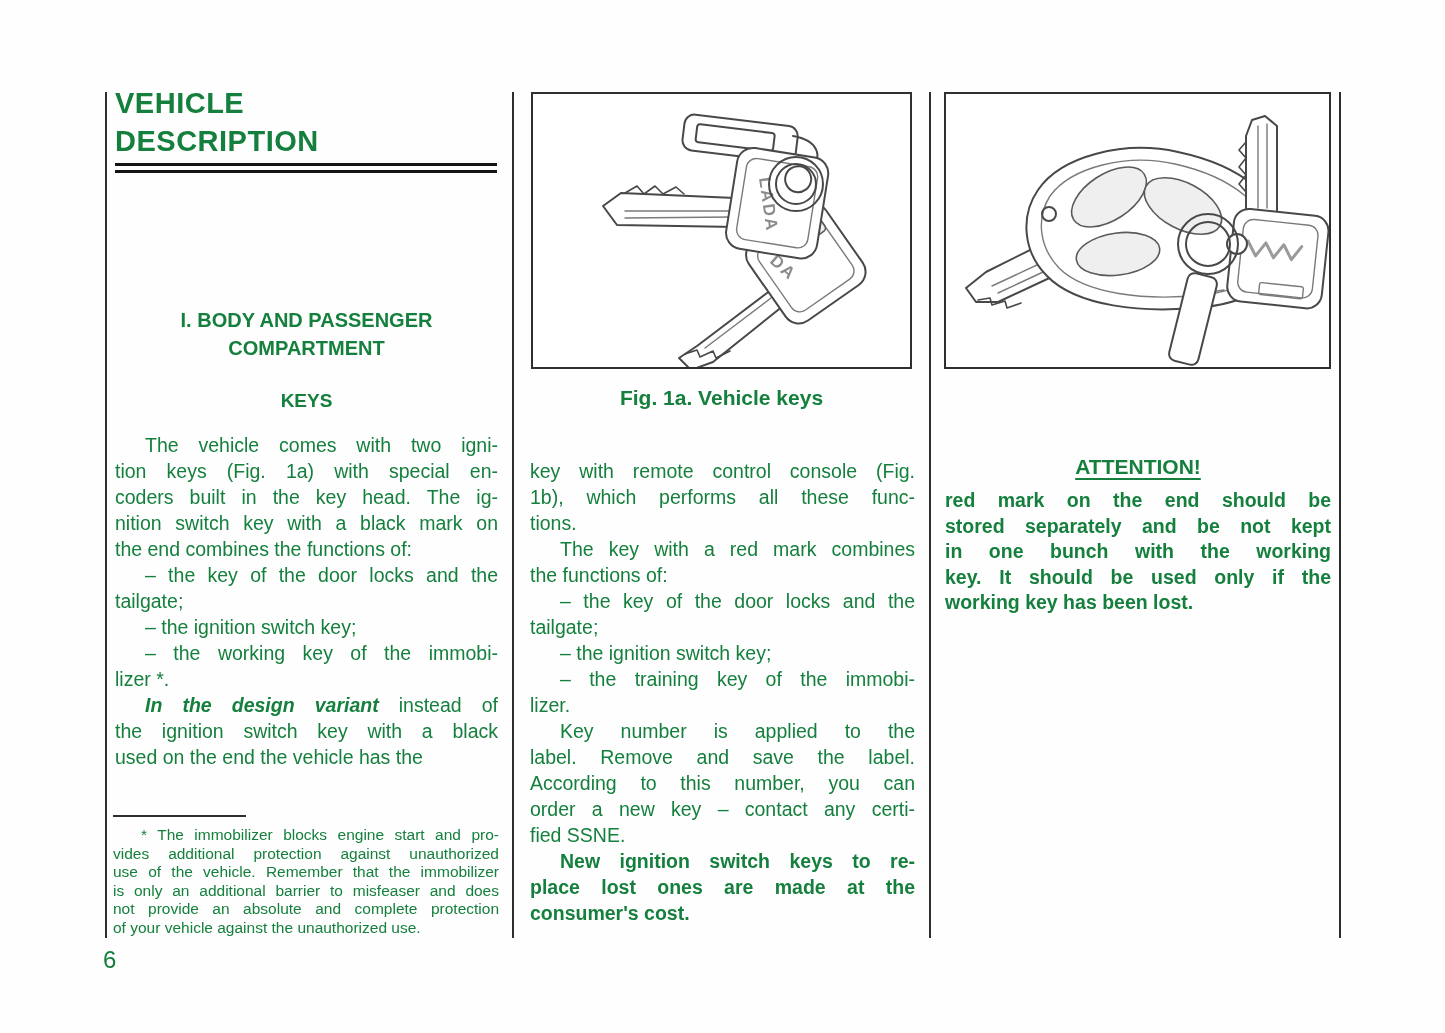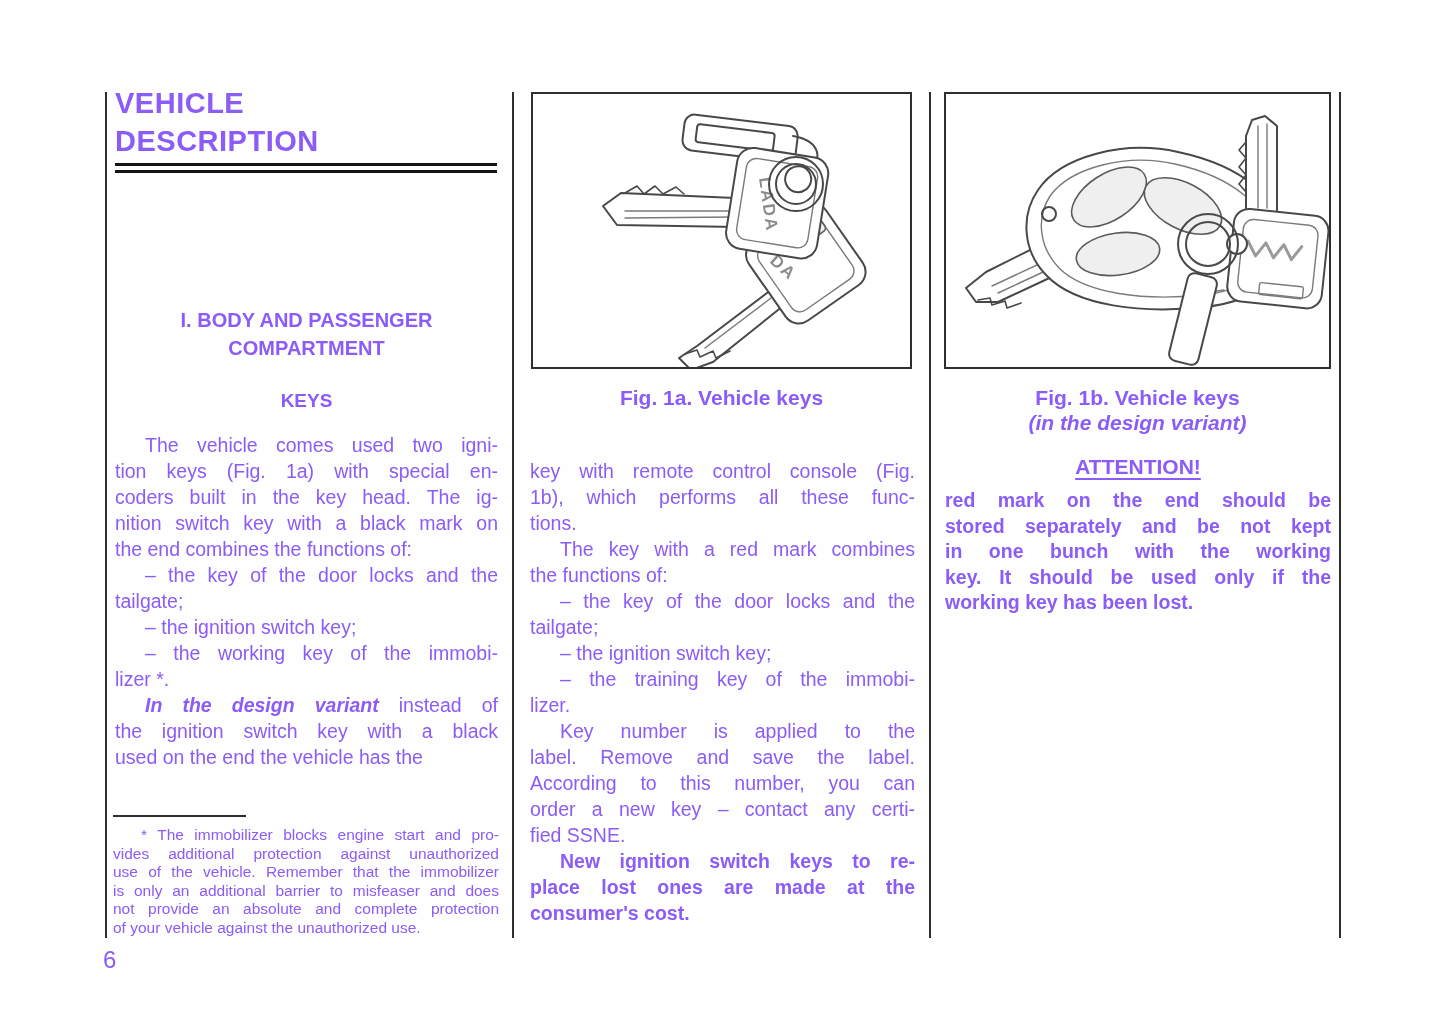--- a/index.html
+++ b/index.html
@@ -1,17 +1,17 @@
 <!DOCTYPE html>
 <html><head>
 <meta charset="utf-8">
 <style>
   html,body{margin:0;padding:0;background:#ffffff;}
   .page{position:relative;width:1445px;height:1033px;background:#fefefe;
-        font-family:"Liberation Sans",sans-serif;color:#8b5cf6;overflow:hidden;}
+        font-family:"Liberation Sans",sans-serif;color:#15803d;overflow:hidden;}
 
   
   .vrule{position:absolute;top:92px;height:846px;width:2px;background:#2e2e2e;}
   #rule-left{left:105px;}
   #rule-sep1{left:512px;}
   #rule-sep2{left:929px;}
   #rule-right{left:1339px;}
 
   
   .doc-title{position:absolute;left:115px;top:84px;width:383px;
@@ -85,21 +85,21 @@
   <div class="title-rule"></div>
 
   <div class="section-heading">
     <div>I. BODY AND PASSENGER</div>
     <div>COMPARTMENT</div>
   </div>
   <div class="keys-heading">KEYS</div>
 
   <div class="body-col" id="left-body">
       <div class="pblock">
-        <div class="tl jl fl">The vehicle comes used two igni-</div>
+        <div class="tl jl fl">The vehicle comes with two igni-</div>
         <div class="tl jl">tion keys (Fig. 1a) with special en-</div>
         <div class="tl jl">coders built in the key head. The ig-</div>
         <div class="tl jl">nition switch key with a black mark on</div>
         <div class="tl ll">the end combines the functions of:</div>
       </div>
       <div class="pblock">
         <div class="tl jl fl">– the key of the door locks and the</div>
         <div class="tl ll">tailgate;</div>
       </div>
       <div class="pblock">
@@ -242,24 +242,20 @@
       <g transform="rotate(14 247 225)">
         <rect class="art" x="232" y="180" width="30" height="90" rx="7"></rect>
       </g>
 
       <g>
         <circle class="art-none" cx="262" cy="150" r="30"></circle>
         <circle class="art-none" cx="262" cy="150" r="22"></circle>
       </g>
     </svg>
   </div>
-  <div class="caption" id="cap-1b">
-    <div>Fig. 1b. Vehicle keys</div>
-    <div class="cap-italic">(in the design variant)</div>
-  </div>
 
   <div id="attention-heading">ATTENTION!</div>
   <div class="body-col" id="right-attention-text">
       <div class="pblock b">
         <div class="tl jl">red mark on the end should be</div>
         <div class="tl jl">stored separately and be not kept</div>
         <div class="tl jl">in one bunch with the working</div>
         <div class="tl jl">key. It should be used only if the</div>
         <div class="tl ll">working key has been lost.</div>
       </div>

